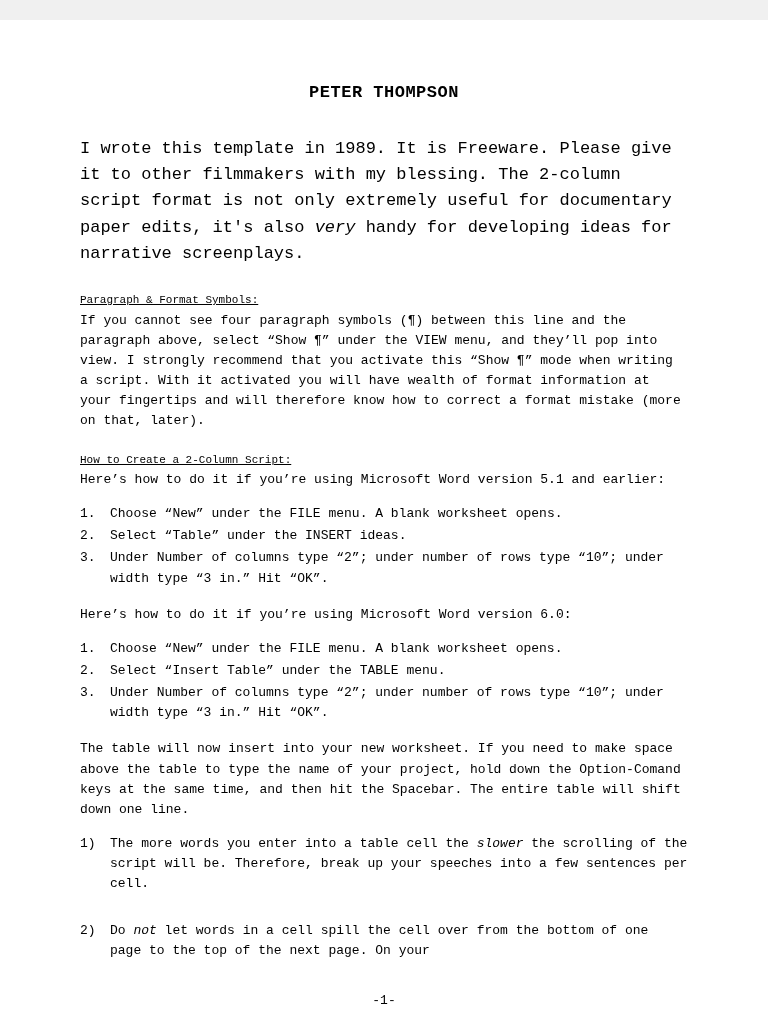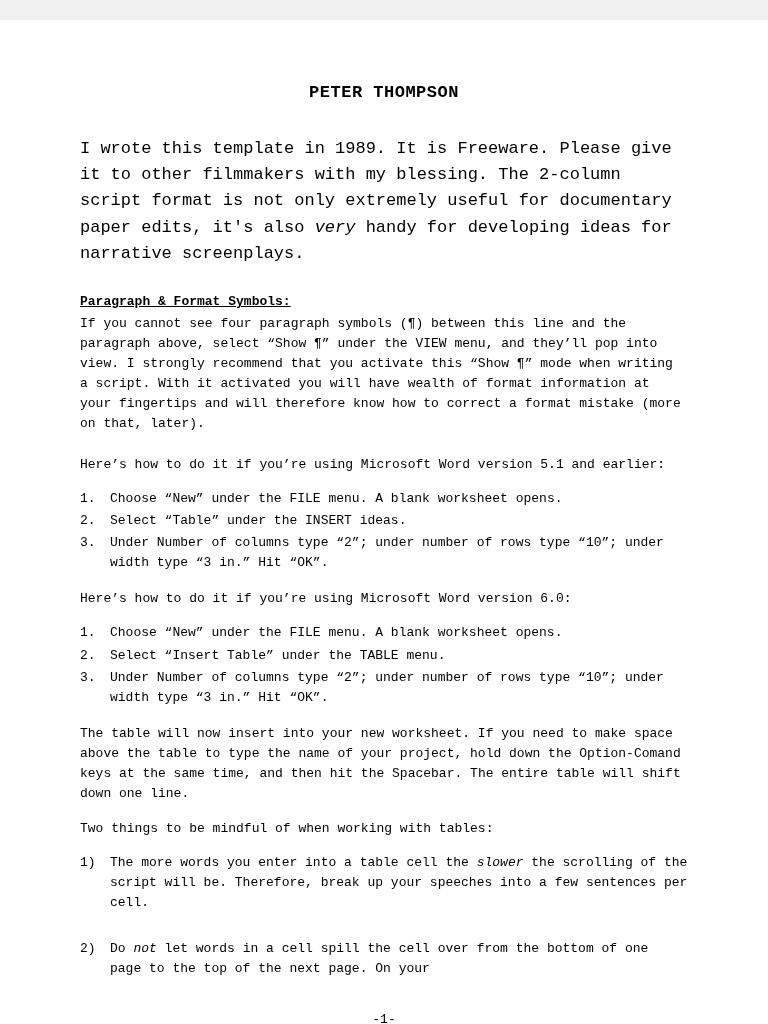--- a/index.html
+++ b/index.html
@@ -54,22 +54,22 @@
 
     .intro-text em {
       font-style: italic;
     }
 
     .section {
       margin-bottom: 20px;
     }
 
     .section-heading {
-      font-weight: bold;
-      font-size: 13px;
+      font-weight: normal;
+      font-size: 11px;
       margin-bottom: 2px;
     }
 
     .section-heading span {
       text-decoration: underline;
     }
 
     .section-body {
       font-size: 13px;
       line-height: 1.55;
@@ -142,20 +142,23 @@
       the paragraph above, select “Show ¶” under the VIEW menu, and
       they’ll pop into view.  I strongly recommend that you activate
       this “Show ¶” mode when writing a script.  With it activated you
       will have wealth of format <span>information</span> at your fingertips and will
       therefore know how to correct a format mistake (more on that,
       later).
     </div>
   </div>
 
   <div class="section">
+    <div class="section-heading">
+      <span>How to Create a 2-Column Script:</span>
+    </div>
     <div class="section-body">
       <div class="sub-section">
         <div class="paragraph">Here’s how to do it if you’re using Microsoft Word version 5.1 and
 earlier:</div>
         <div class="numbered-list">
           <div class="list-item">
             <span class="list-num">1.</span>
             <span class="list-content"><span>Choose</span> “New” under the FILE menu.  A blank worksheet opens.</span>
           </div>
           <div class="list-item">
@@ -189,23 +192,20 @@
         </div>
       </div>
 
       <div class="paragraph">
         The table will now insert into your new worksheet.  If you need to
 make space above the table to type the name of your project, hold
 down the Option-Comand keys at the same time, <span>and</span> then hit the
 Spacebar.  The entire table will shift down one line.
       </div>
 
-      <div class="paragraph">
-        Two things to be mindful of when working with tables:
-      </div>
 
       <div class="numbered-list">
         <div class="list-item">
           <span class="list-num">1)</span>
           <span class="list-content">The more words you enter into a table cell the <em>slower</em> the
       scrolling of the script will be.  Therefore, break up your
       speeches into a few sentences per cell.</span>
         </div>
       </div>
 

